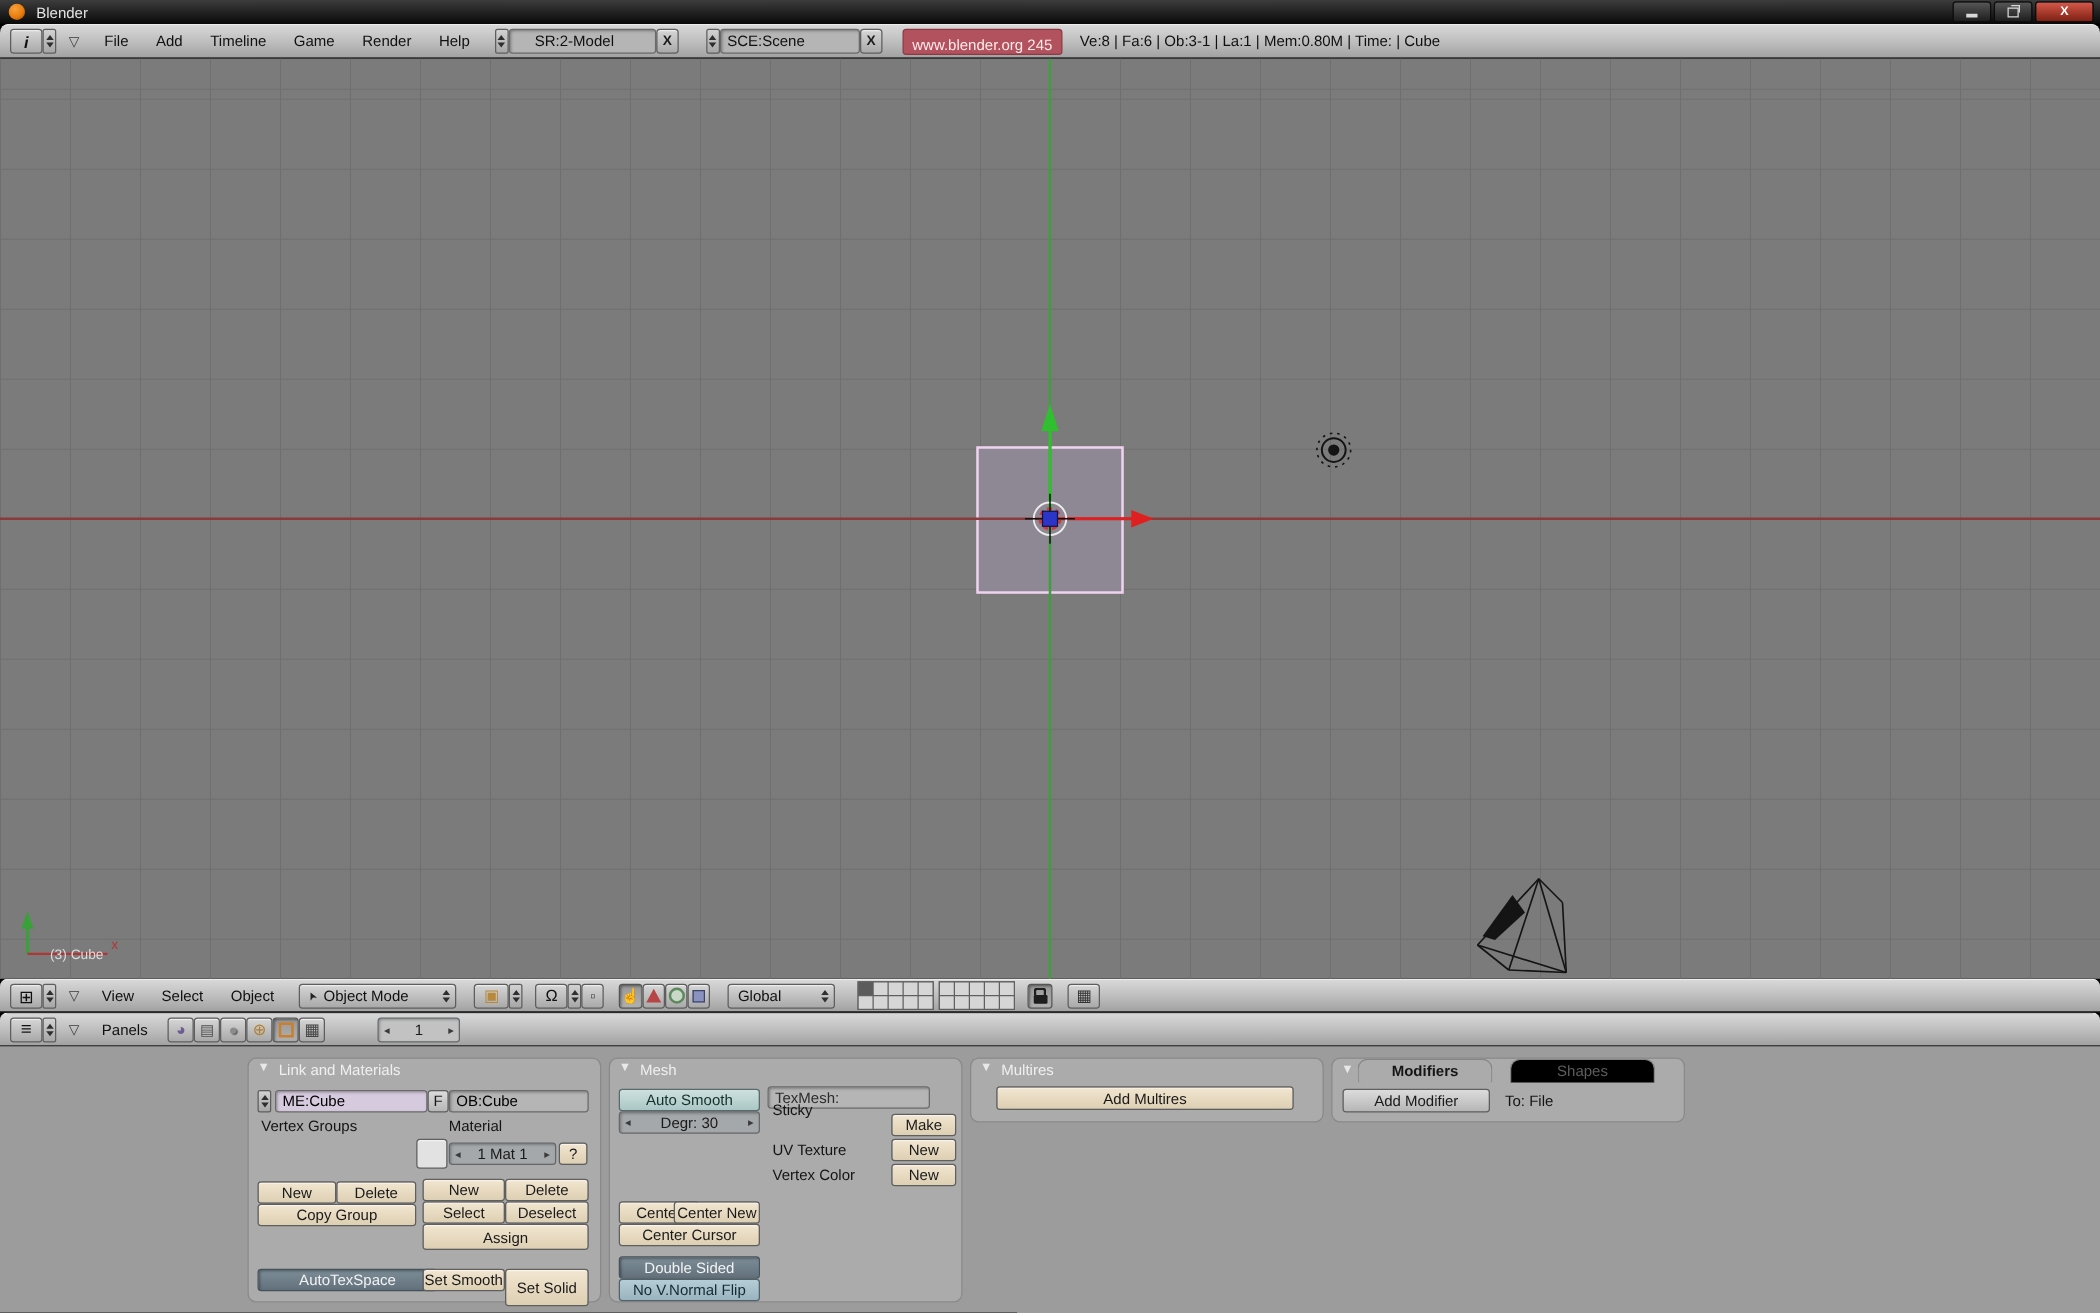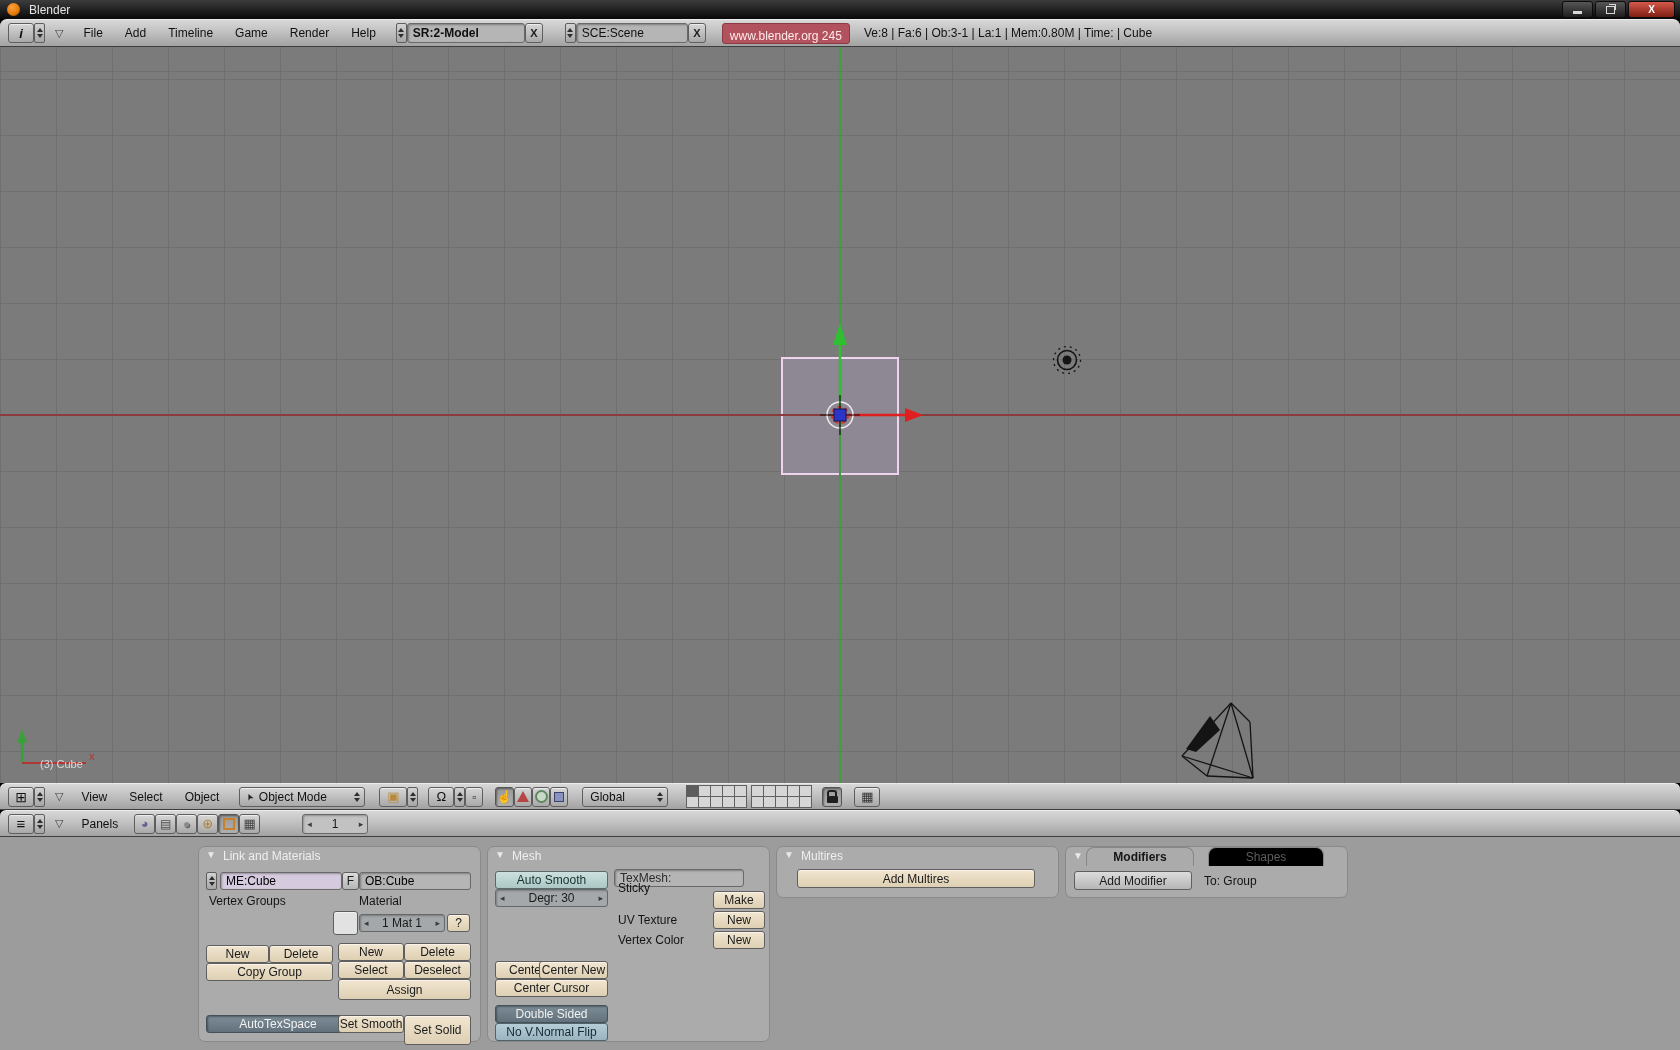--- a/index.html
+++ b/index.html
@@ -128,21 +128,21 @@
   <span class="menu-item">Add</span>
   <span class="menu-item">Timeline</span>
   <span class="menu-item">Game</span>
   <span class="menu-item">Render</span>
   <span class="menu-item">Help</span>
   <span style="display:flex;margin-left:20px;">
     <span class="spin">
         <i class="up"></i>
         <i class="down"></i>
       </span>
-    <span class="inset" style="width:118px;height:20px;padding-left:5px;font-weight:bold;">SR:2-Model</span>
+    <span class="inset" style="width:118px;height:20px;padding-left:20px;">SR:2-Model</span>
     <span class="raised xbtn">
         <span>X</span>
       </span>
   </span>
   <span style="display:flex;margin-left:22px;">
     <span class="spin">
         <i class="up"></i>
         <i class="down"></i>
       </span>
     <span class="inset" style="width:112px;height:20px;padding-left:5px;">SCE:Scene</span>
@@ -395,15 +395,15 @@
     <span class="panel-tri">▼</span>
     <span class="panel-title">Multires</span>
     <span class="btn-tan abs" style="left:20px;top:22px;width:238px;height:19px;">Add Multires</span>
   </div>
 
   <div class="panel" style="left:1065px;height:52px;">
     <span class="panel-tri" style="top:3px;">▼</span>
     <span class="tab active" style="left:20px;width:108px;font-weight:bold;">Modifiers</span>
     <span class="tab inactive" style="left:142px;width:116px;">Shapes</span>
     <span class="btn-grayraised abs" style="left:8px;top:24px;width:118px;height:19px;">Add Modifier</span>
-    <span class="plabel" style="left:138px;top:27px;">To: Group</span>
+    <span class="plabel" style="left:138px;top:27px;">To: File</span>
   </div>
 </div>
 
 </body></html>

